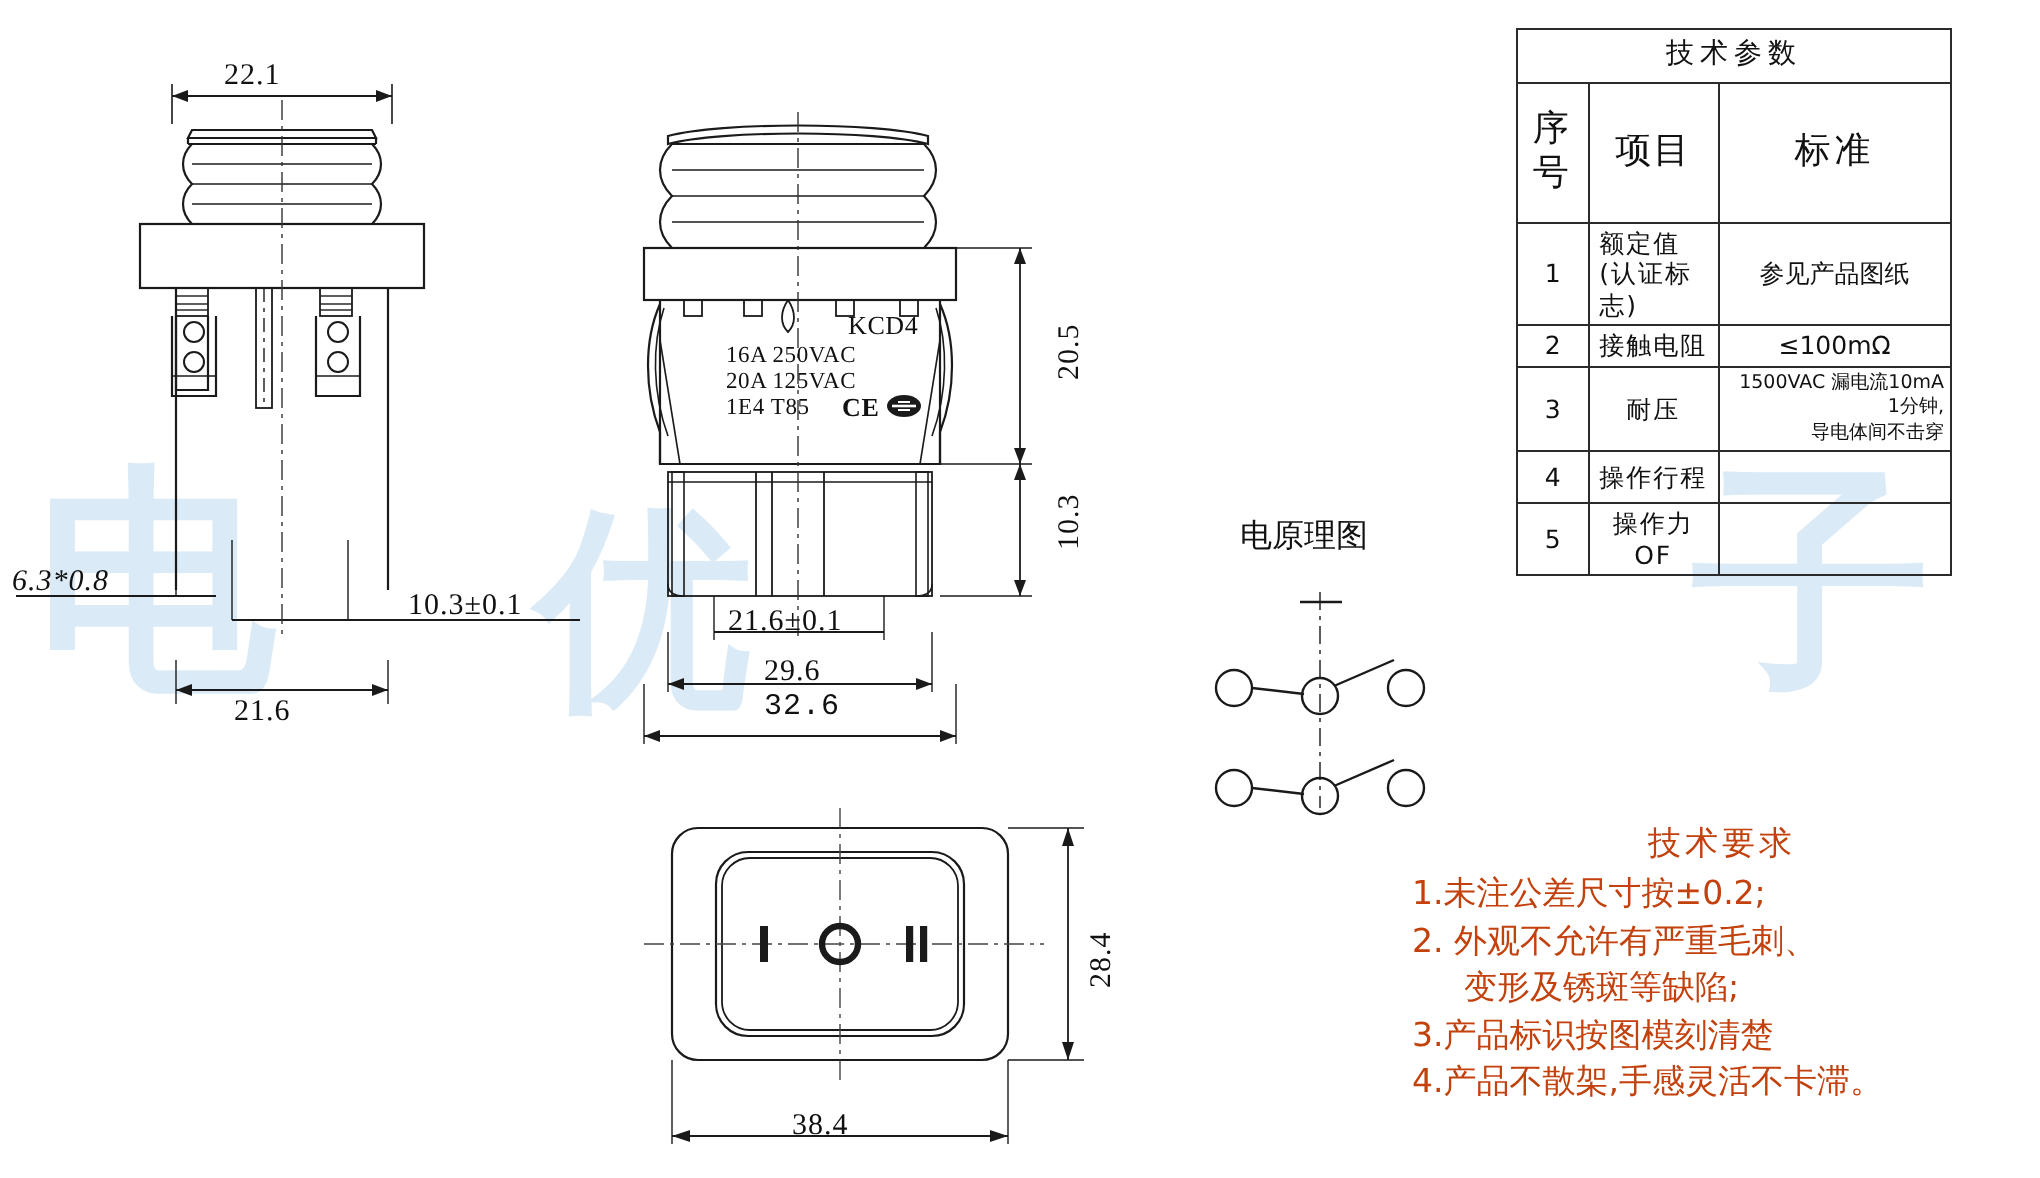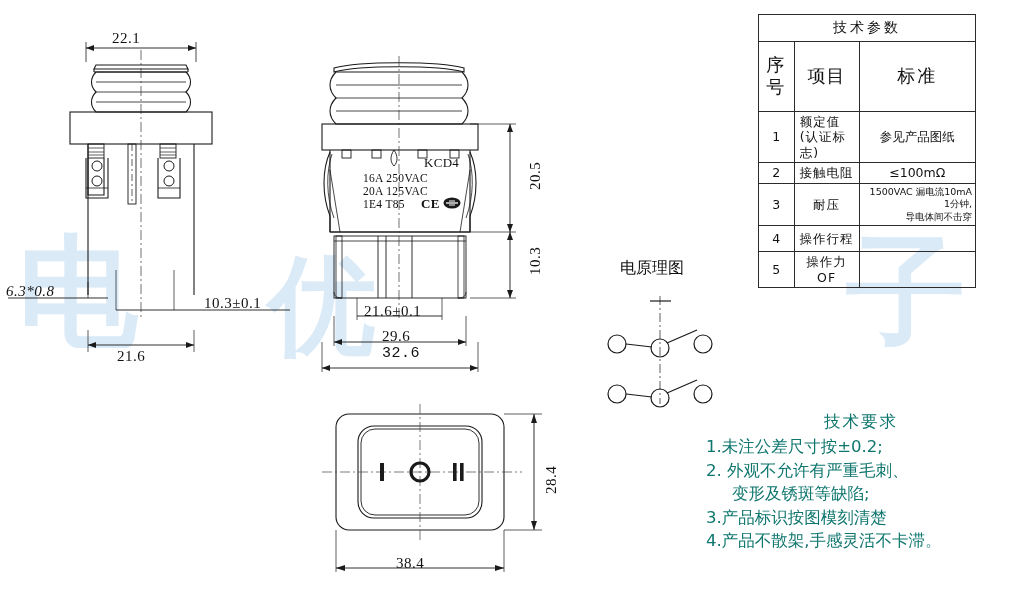--- a/index.html
+++ b/index.html
@@ -52,21 +52,21 @@
   .tbl .cno{width:34px;}
   .tbl .citem{width:74px;letter-spacing:1px;}
   .tbl .cstd{width:134px;}
   .tbl .small{font-size:9.5px;line-height:1.3;letter-spacing:0;text-align:right;padding-left:5px;}
   .tbl .blank{height:21px;}
 
   
   .req{
     position:absolute;left:706px;top:410px;width:310px;
     font-family:"DejaVu Sans",sans-serif;font-size:16.5px;
-    color:#0f766e;line-height:1.42;
+    color:#c2410c;line-height:1.42;
   }
   .req .req-title{text-align:center;margin-bottom:2px;letter-spacing:2px;}
   .req .req-line{white-space:nowrap;}
   .req .req-line.indent{padding-left:26px;}
 </style>
 </head>
 <body>
 
 <div class="stage">
 

